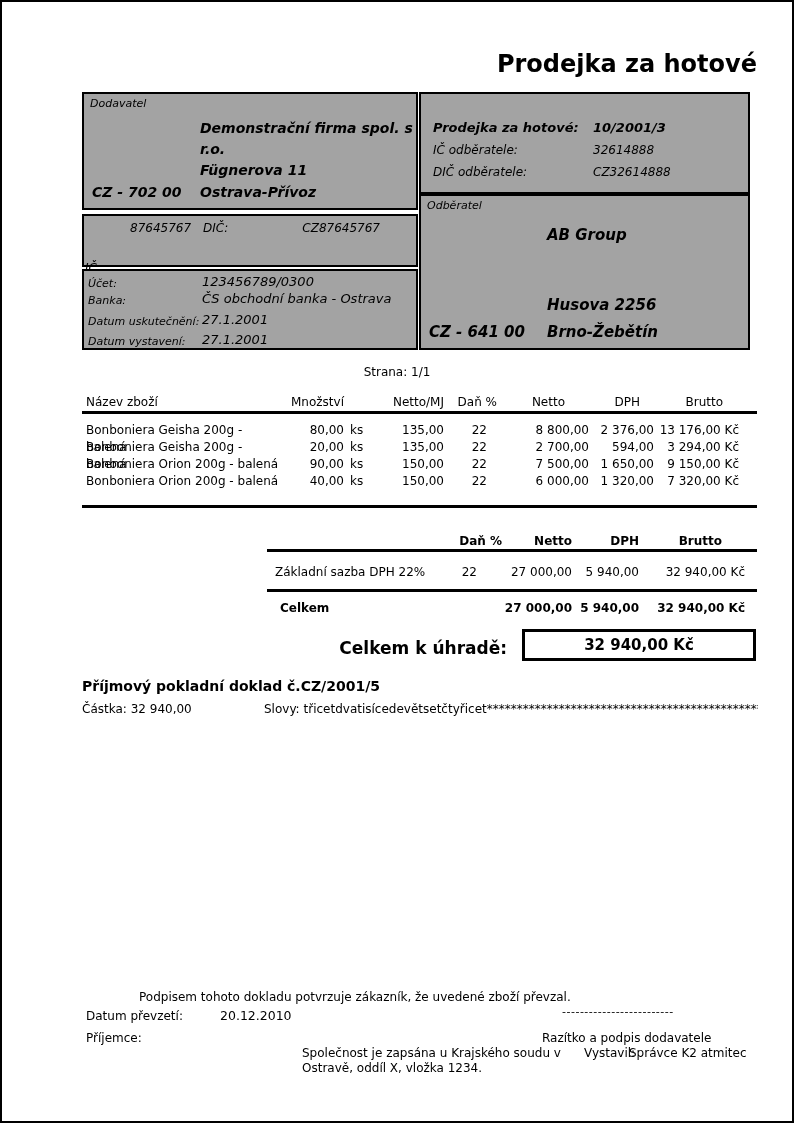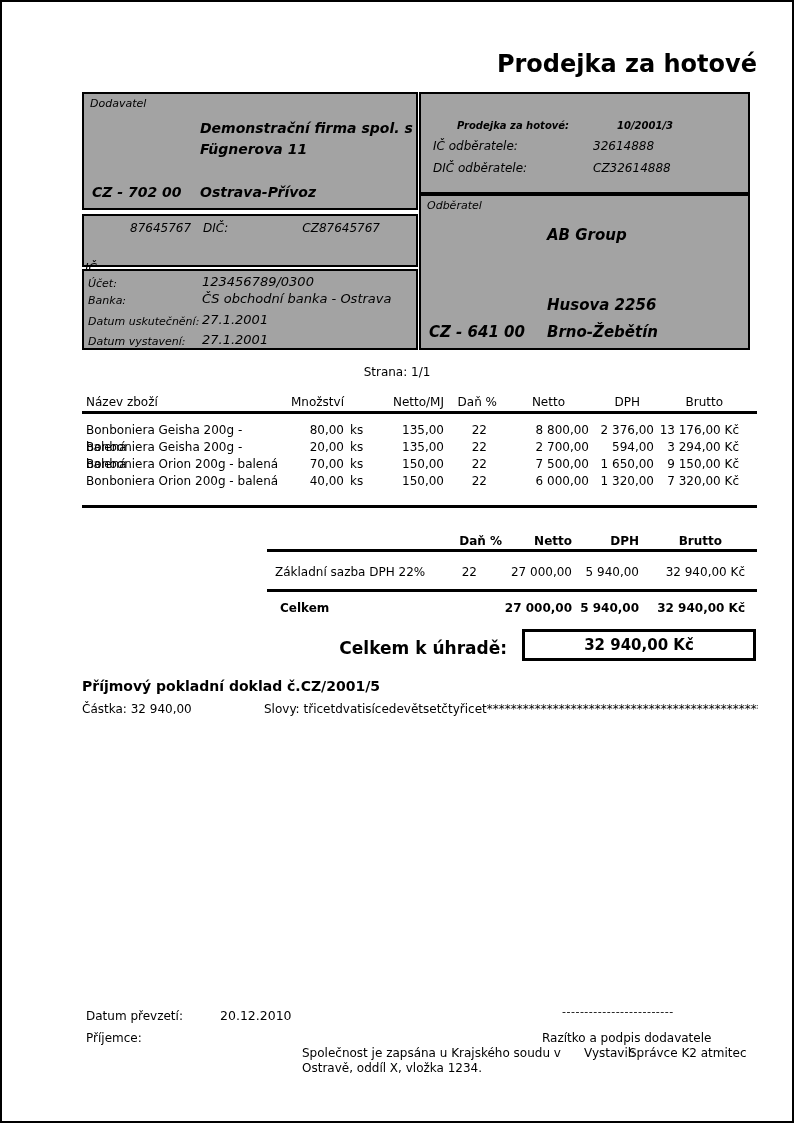--- a/index.html
+++ b/index.html
@@ -12,21 +12,21 @@
     font-family:"DejaVu Sans","Liberation Sans",sans-serif;
     color:#000;
     font-size:12px;
     overflow:hidden;
   }
   .abs { position:absolute; }
   .b { font-weight:bold; }
   .r { text-align:right; }
   .box { position:absolute; border:2px solid #000; background:#a3a3a3;font-style:italic; }
   .box-label { position:absolute; left:6px; top:3px; font-size:11px; }
-  .md { font-size:10px;margin-left:24px; }
+  .md { font-size:13px; }
 
   
   .title { left:300px; top:48px; width:455px; text-align:right; font-size:24px; font-weight:bold; }
 
   
   .comp-block { position:absolute; left:116px; top:24px; width:224px; font-size:14px; font-weight:bold; line-height:21px; }
   .sup-zip { position:absolute; left:8px; bottom:8px; font-size:14px; font-weight:bold; }
   .sup-city { position:absolute; left:116px; bottom:8px; font-size:14px; font-weight:bold; }
 
   .idrow { position:absolute; left:1px; right:4px; height:18px; }
@@ -87,20 +87,21 @@
 <body>
 
 <div class="page">
 
   <div class="abs title">Prodejka za hotové</div>
 
   <div class="box" style="left:80px;top:90px;width:336px;height:118px;">
     <div class="box-label">Dodavatel</div>
     <div class="comp-block">
       <div>Demonstrační firma spol. s</div>
+      <div>r.o.</div>
       <div>Fügnerova 11</div>
     </div>
     <div class="sup-zip">CZ - 702 00</div>
     <div class="sup-city">Ostrava-Přívoz</div>
   </div>
 
   <div class="box" style="left:80px;top:212px;width:336px;height:53px;">
     <div class="idrow" style="top:5px;">
       <span style="left:0;margin-top:40px;">IČ:</span>
       <span style="left:45px;">87645767</span>
@@ -176,21 +177,21 @@
       <div class="r">20,00</div>
       <div class="pl6">ks</div>
       <div class="r pr8">135,00</div>
       <div class="r pr10">22</div>
       <div class="r">2 700,00</div>
       <div class="r">594,00</div>
       <div class="r pr18">3 294,00 Kč</div>
     </div>
     <div class="irow">
       <div class="pl4">Bonboniera Orion 200g - balená</div>
-      <div class="r">70,00</div>
+      <div class="r">90,00</div>
       <div class="pl6">ks</div>
       <div class="r pr8">150,00</div>
       <div class="r pr10">22</div>
       <div class="r">7 500,00</div>
       <div class="r">1 650,00</div>
       <div class="r pr18">9 150,00 Kč</div>
     </div>
     <div class="irow">
       <div class="pl4">Bonboniera Orion 200g - balená</div>
       <div class="r">40,00</div>
@@ -236,20 +237,21 @@
 
   <div class="abs receipt-head">Příjmový pokladní doklad č.CZ/2001/5</div>
   <div class="abs castka">
     <span>Částka:</span>
     <span>32 940,00</span>
   </div>
   <div class="abs slovy">
     <span>Slovy:</span><span> </span><span>třicetdvatisícedevětsetčtyřicet**********************************************</span>
   </div>
 
+  <div class="abs f-confirm">Podpisem tohoto dokladu potvrzuje zákazník,  že uvedené zboží převzal.</div>
   <div class="abs f-lab1">Datum převzetí:</div>
   <div class="abs f-date">20.12.2010</div>
   <div class="abs f-dash">-------------------------</div>
   <div class="abs f-lab2">Příjemce:</div>
   <div class="abs f-stamp">Razítko a podpis dodavatele</div>
   <div class="abs f-reg">
     <div>Společnost je zapsána u Krajského soudu v</div>
     <div>Ostravě, oddíl X, vložka 1234.</div>
   </div>
   <div class="abs f-issued-lab">Vystavil:</div>

